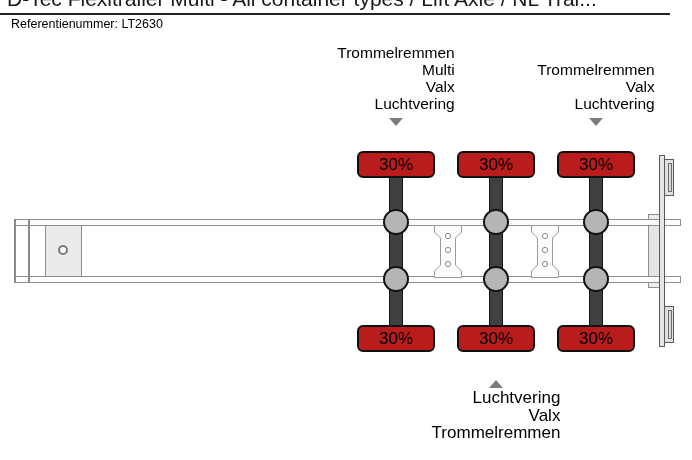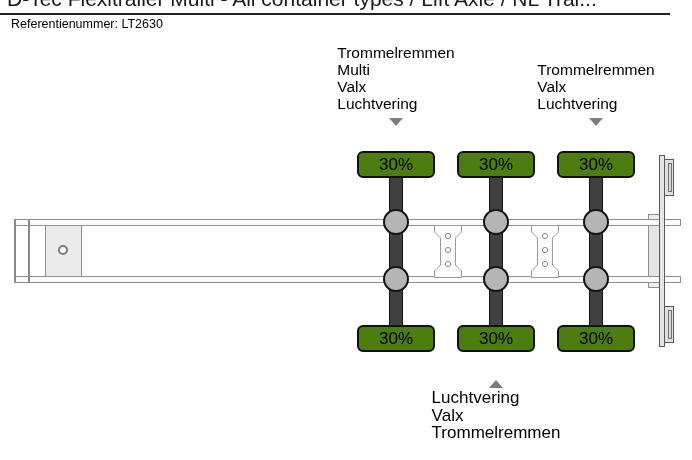--- a/index.html
+++ b/index.html
@@ -56,21 +56,21 @@
   .cross-member { top: 225px; z-index: 1; }
 
   
   .axle-bar {
     top: 160px; width: 14px; height: 184px;
     background: #404040; border: 1.5px solid #141414;
     box-sizing: border-box; z-index: 2;
   }
   .tyre {
     width: 78px; height: 27px;
-    background: #4d7c0f; border: 2.5px solid #101010;
+    background: #b91c1c; border: 2.5px solid #101010;
     border-radius: 6px; box-sizing: border-box;
     display: flex; align-items: center; justify-content: center;
     font-size: 17px; color: #000; z-index: 3;
   }
   .tyre.top { top: 151px; }
   .tyre.bottom { top: 325px; }
   .hub {
     width: 26px; height: 26px; border-radius: 50%;
     background: #b5b5b5; border: 2px solid #141414;
     box-sizing: border-box; z-index: 4;
@@ -102,21 +102,21 @@
   .rear-flap.top { top: 159px; }
   .rear-flap.bottom { top: 306px; }
   .rear-flap .inner {
     position: absolute; left: 3px; top: 3px; right: 1px; bottom: 3px;
     border: 1px solid #6f6f6f; background: #d8d8d8;
   }
 
   
   .axle-label {
     transform: translateX(-50%);
-    text-align: left;
+    text-align: right;
     font-size: 15.5px; line-height: 17px;
     white-space: nowrap; z-index: 5;
   }
   .axle-label.big { font-size: 17px; line-height: 17.5px; }
   .tri-down {
     width: 0; height: 0;
     border-left: 7px solid transparent;
     border-right: 7px solid transparent;
     border-top: 8px solid #7d7d7d;
     top: 118px; z-index: 5;

